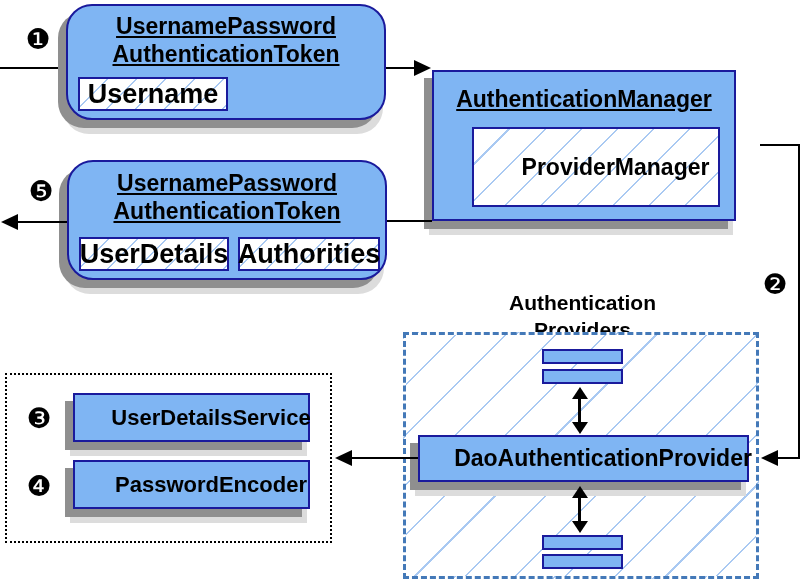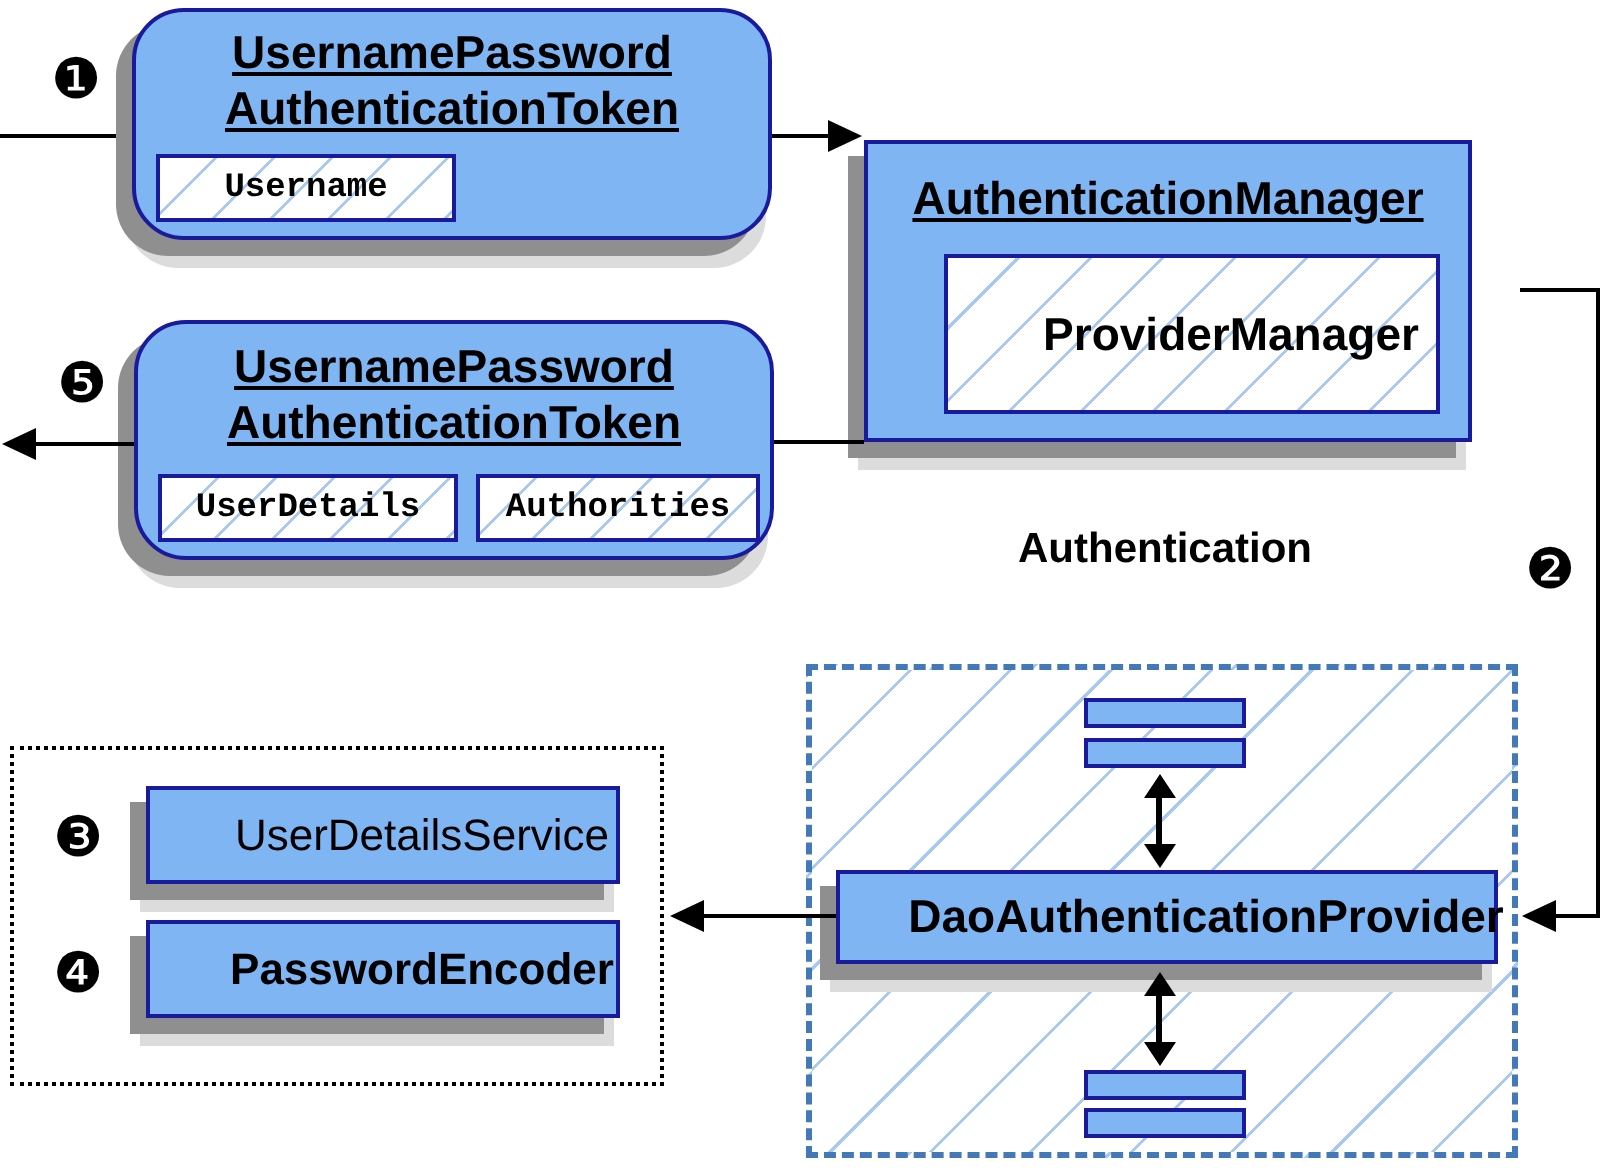--- a/index.html
+++ b/index.html
@@ -16,21 +16,21 @@
     box-shadow:-8px 8px 0 var(--shadow-dark), -3px 14px 0 var(--shadow-light);
   }
   .rounded { border-radius:26px; }
   .node-title { text-align:center; font-weight:bold; font-size:23px; line-height:28px;text-decoration:underline; }
   .field {
     position:absolute; box-sizing:border-box; height:34px;
     border:2px solid var(--node-border);
     background-color:#fff;
     background-image:repeating-linear-gradient(135deg, rgba(0,0,0,0) 0px, rgba(0,0,0,0) 19px, var(--hatch-line) 19px, var(--hatch-line) 20.5px);
     display:flex; align-items:center; justify-content:center;
-    font-weight:bold; font-size:17px;font-family:Liberation Mono, monospace;
+    font-weight:bold; font-size:27px;
   }
   .hatch-md {
     background-color:#fff;
     background-image:repeating-linear-gradient(135deg, rgba(0,0,0,0) 0px, rgba(0,0,0,0) 24px, var(--hatch-line) 24px, var(--hatch-line) 25.5px);
   }
   .hatch-lg {
     background-color:#fff;
     background-image:repeating-linear-gradient(135deg, rgba(0,0,0,0) 0px, rgba(0,0,0,0) 34px, var(--hatch-line) 34px, var(--hatch-line) 35.5px);
   }
   .hline { position:absolute; height:0; border-top:2px solid var(--connector); }
@@ -60,21 +60,21 @@
   .dashed-box {
     position:absolute; box-sizing:border-box;
     border:3px dashed var(--providers-border);
   }
   .dotted-box {
     position:absolute; box-sizing:border-box;
     border:2px dotted #000; background:transparent;
   }
   .providers-label {
     position:absolute; text-align:center; font-weight:bold;
-    font-size:21px; line-height:27px;
+    font-size:21px; line-height:27px;margin-top:28px;
   }
 </style>
 </head>
 <body>
 
 <div class="stage" style="--node-fill: #7FB5F3; --node-border: #1A1A9C; --hatch-line: #A9C9F2; --providers-border: #4479B8; --shadow-dark: #8F8F8F; --shadow-light: #DCDCDC; --connector: #000000;">
 
   <div class="hline" style="left:0px; top:67px; width:66px;"></div>
   <div class="badge" style="left:23px; top:25px;">❶</div>
 
@@ -110,20 +110,21 @@
     <div class="field" style="left:169px; top:75px; width:142px;">Authorities</div>
     <div class="field" style="left:10px; top:75px; width:150px;">UserDetails</div>
   </div>
 
   <div class="hline" style="left:15px; top:221px; width:52px;"></div>
   <div class="ah-left" style="left:1px; top:214px;"></div>
   <div class="badge" style="left:26px; top:177px;">❺</div>
 
   <div class="providers-label" style="left:460px; top:261px; width:245px;">
     <div>Authentication</div>
+    <div>Providers</div>
   </div>
 
   <div class="dashed-box hatch-lg" style="left:403px; top:332px; width:356px; height:247px;"></div>
 
   <div class="bar" style="left:542px; top:349px;"></div>
   <div class="bar" style="left:542px; top:369px;"></div>
 
   <div class="ah-up" style="left:572px; top:387px;"></div>
   <div class="vbar" style="left:578px; top:397px; height:28px;"></div>
   <div class="ah-down" style="left:572px; top:422px;"></div>
@@ -132,21 +133,21 @@
 
   <div class="ah-up" style="left:572px; top:486px;"></div>
   <div class="vbar" style="left:578px; top:496px; height:28px;"></div>
   <div class="ah-down" style="left:572px; top:521px;"></div>
 
   <div class="bar" style="left:542px; top:535px;"></div>
   <div class="bar" style="left:542px; top:554px;"></div>
 
   <div class="dotted-box" style="left:5px; top:373px; width:327px; height:170px;"></div>
 
-  <div class="node center-flex" style="left:73px; top:393px; width:237px; height:49px; font-weight:normal; font-size:22px;">UserDetailsService</div>
+  <div class="node center-flex" style="left:73px; top:393px; width:237px; height:49px; font-weight:bold; font-size:22px;">UserDetailsService</div>
   <div class="node center-flex" style="left:73px; top:460px; width:237px; height:49px; font-weight:bold; font-size:22px;">PasswordEncoder</div>
   <div class="badge" style="left:24px; top:404px;">❸</div>
   <div class="badge" style="left:24px; top:472px;">❹</div>
 
   <div class="hline" style="left:350px; top:457px; width:68px;"></div>
   <div class="ah-left" style="left:335px; top:450px;"></div>
 
 </div>
 
 </body></html>

